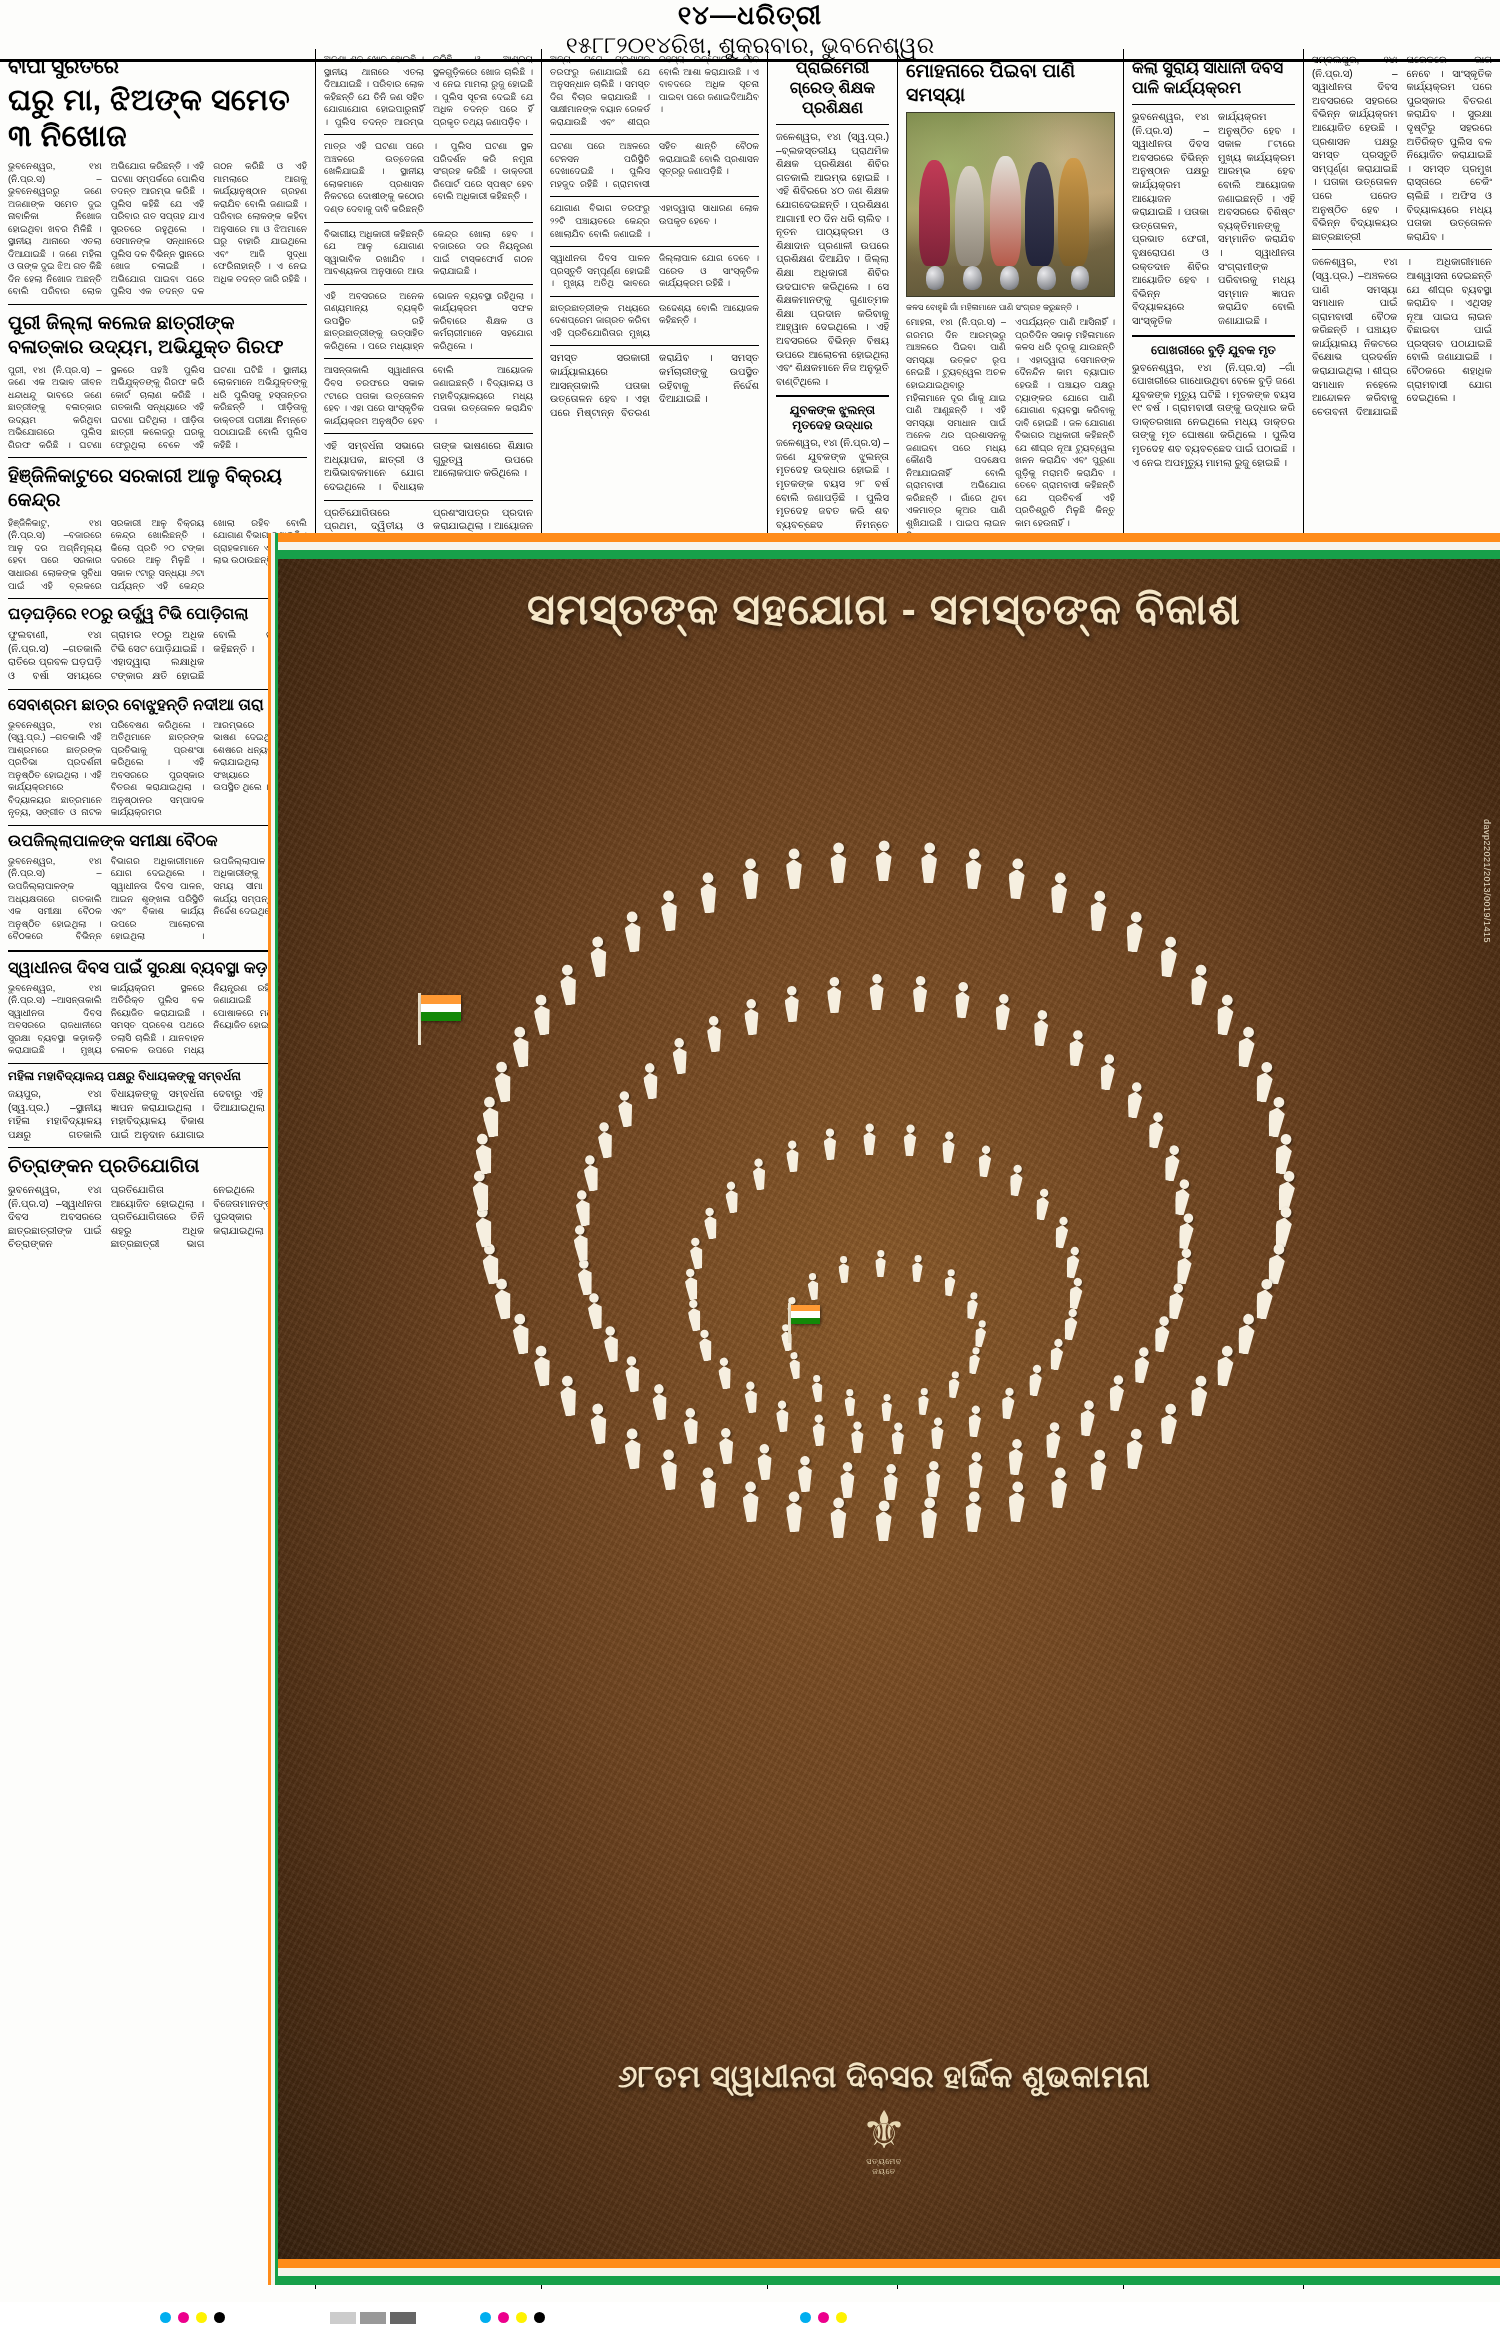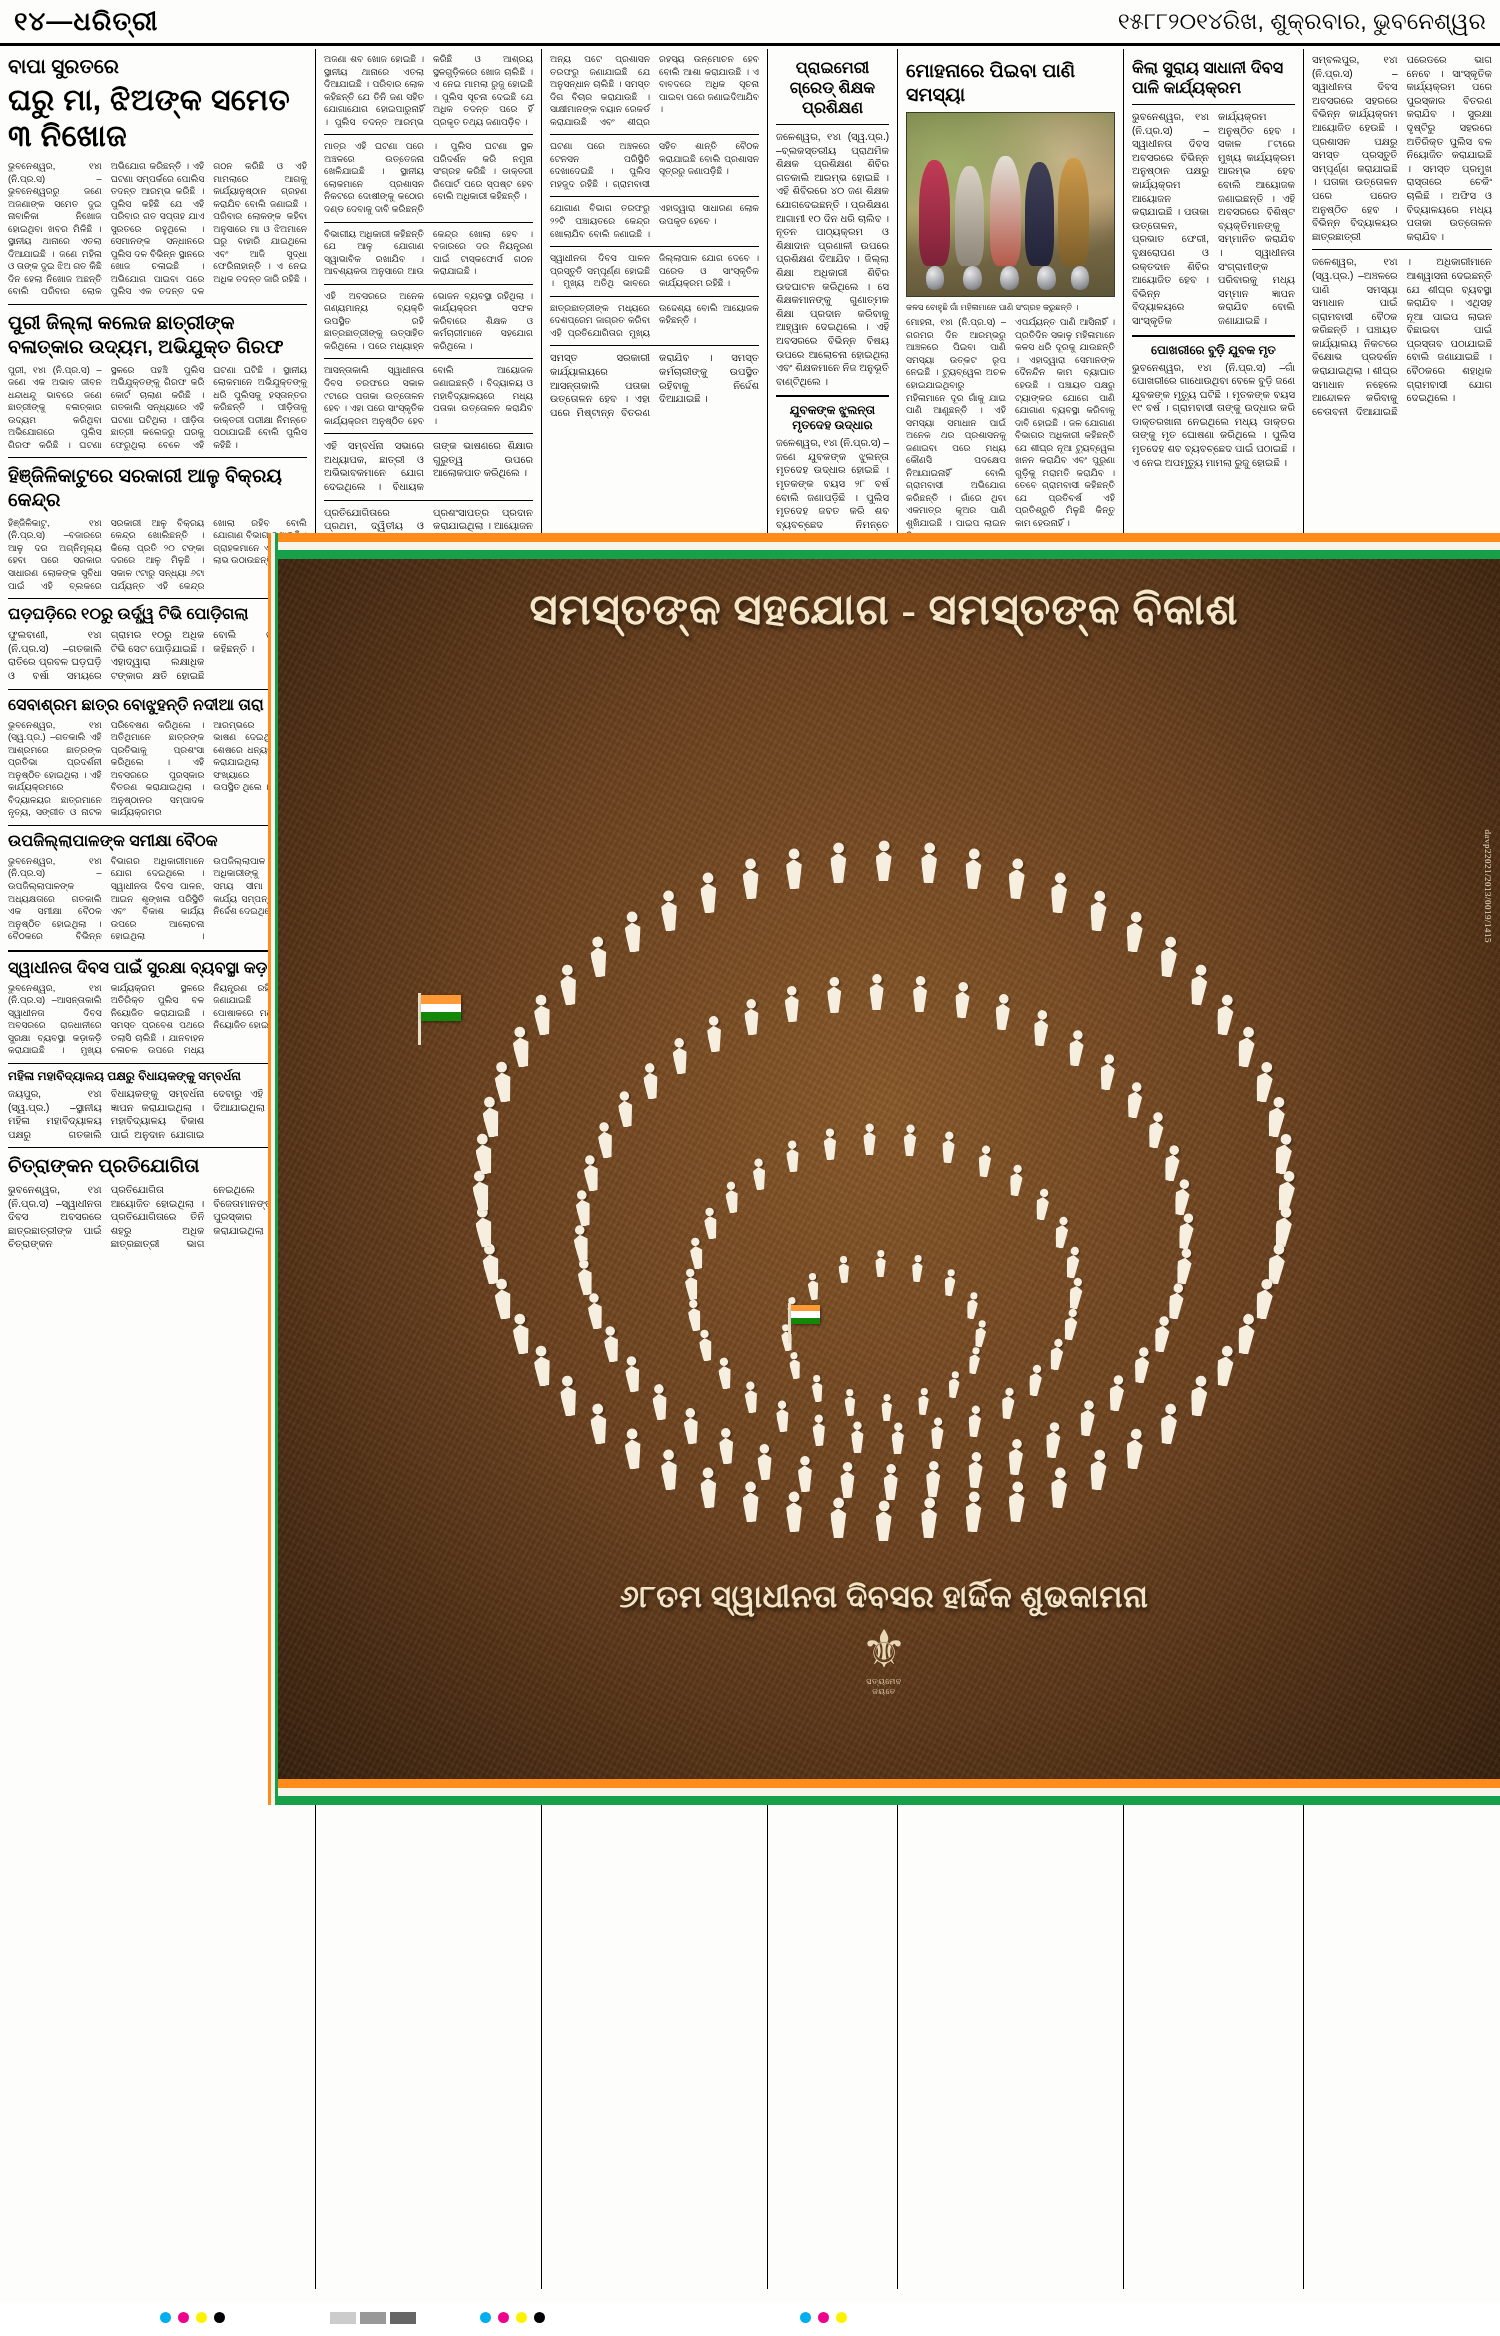--- a/index.html
+++ b/index.html
@@ -11,24 +11,25 @@
     position:relative;
     overflow:hidden;
   }
   .page {
     position:absolute; inset:0;
     background:#fdfdfb;
   }
 
   
   .masthead {
-    position:absolute; left:0; top:0; width:1500px; height:46px;
+    position:absolute; left:0; top:0; width:1500px; height:62px;
     border-bottom:3px solid #000;
     display:flex; align-items:center; justify-content:space-between;
     padding:0 14px;
+    flex-direction:column;
   }
   .masthead .left { font-size:26px; font-weight:bold; letter-spacing:1px; }
   .masthead .right { font-size:23px; font-weight:normal; }
 
   
   .cols {
     position:absolute; left:0; top:49px; width:1500px; height:2240px;
   }
   .col {
     position:absolute; top:0; bottom:0;
@@ -97,25 +98,24 @@
     position:absolute; bottom:3%; width:9%; height:13%;
     background:radial-gradient(circle at 35% 30%, #e9e9ec, #8f9196 70%, #5d5f63 100%);
     border-radius:50% 50% 42% 42%;
   }
   .photo .p1 { left:9%; } .photo .p2 { left:27%; } .photo .p3 { left:45%; }
   .photo .p4 { left:63%; } .photo .p5 { left:79%; }
   .caption { font-size:8.3px; line-height:1.3; text-align:justify; margin:2px 0 4px 0; }
 
   
   .ad {
-    position:absolute; left:268px; top:533px; width:1232px; height:1272px;
+    position:absolute; left:268px; top:533px; width:1232px; height:1752px;
     background:
       radial-gradient(ellipse at 50% 45%, #8a5a2a 0%, #6d4320 45%, #4a2c13 80%, #35200e 100%);
     overflow:hidden;
-    font-family:Liberation Serif, serif;
   }
   .ad-texture {
     position:absolute; inset:0;
     background-image:
       repeating-linear-gradient(118deg, rgba(255,255,255,0.035) 0 2px, rgba(0,0,0,0.05) 2px 5px),
       repeating-linear-gradient(27deg, rgba(255,255,255,0.02) 0 3px, rgba(0,0,0,0.04) 3px 7px);
     opacity:0.85;
   }
   .ad-stripe-top {
     position:absolute; left:0; top:0; width:100%; height:26px;

